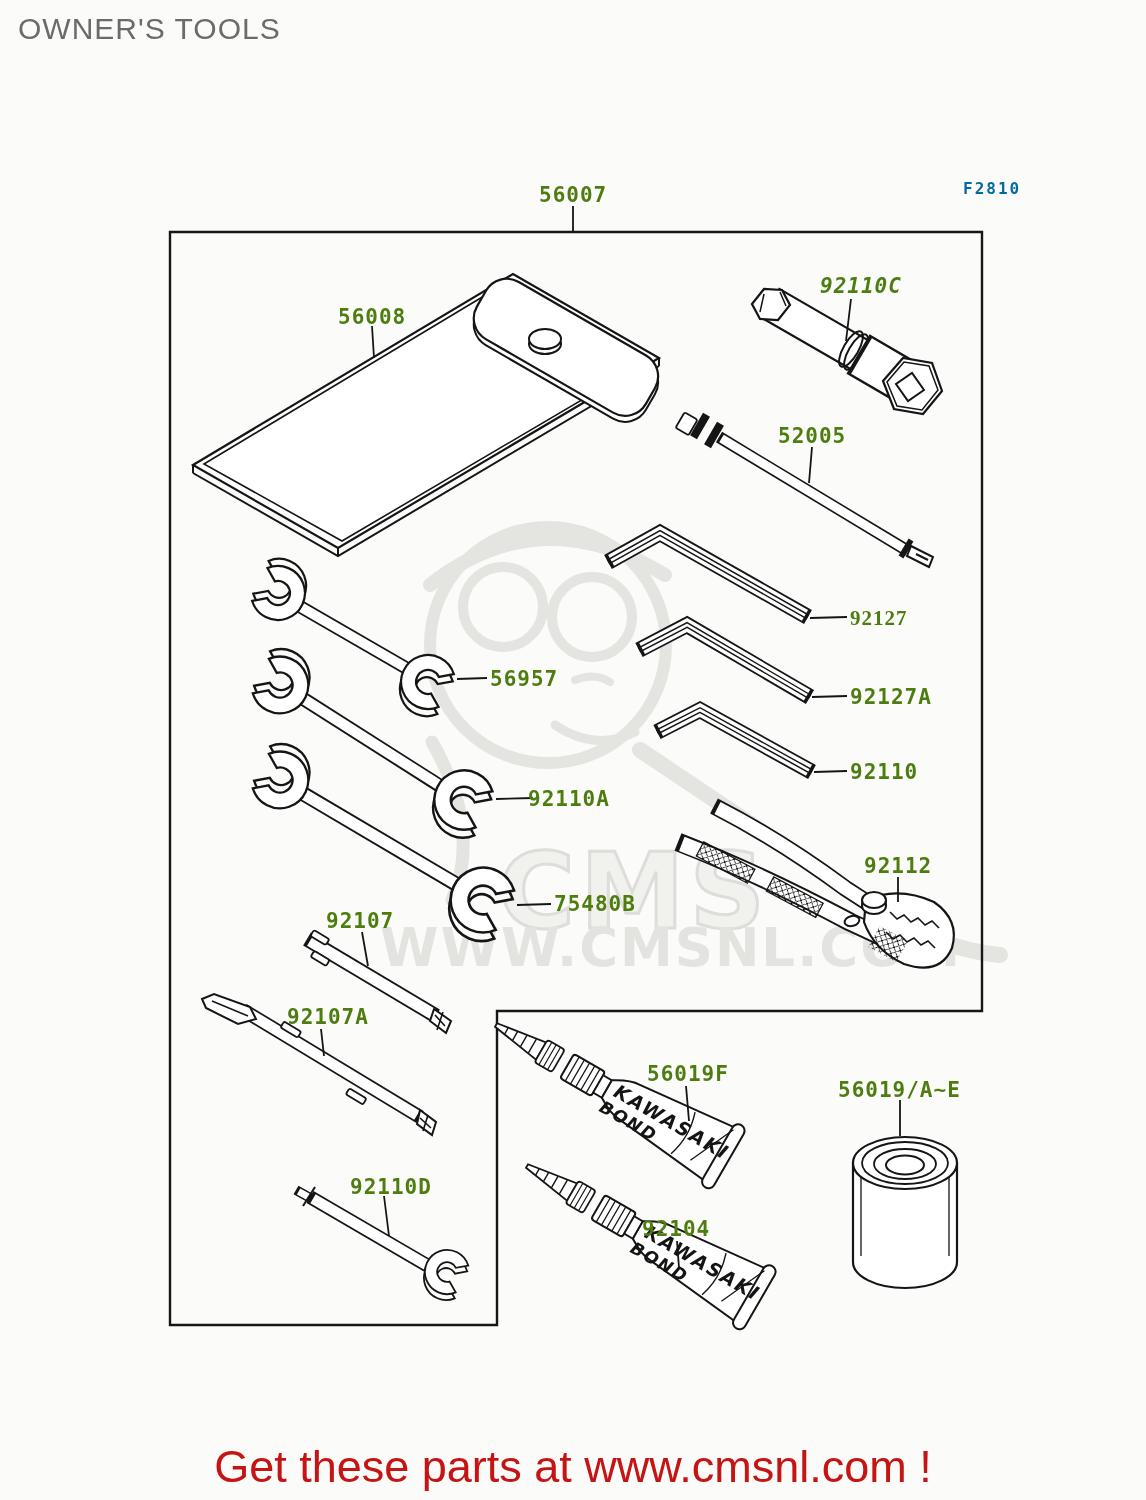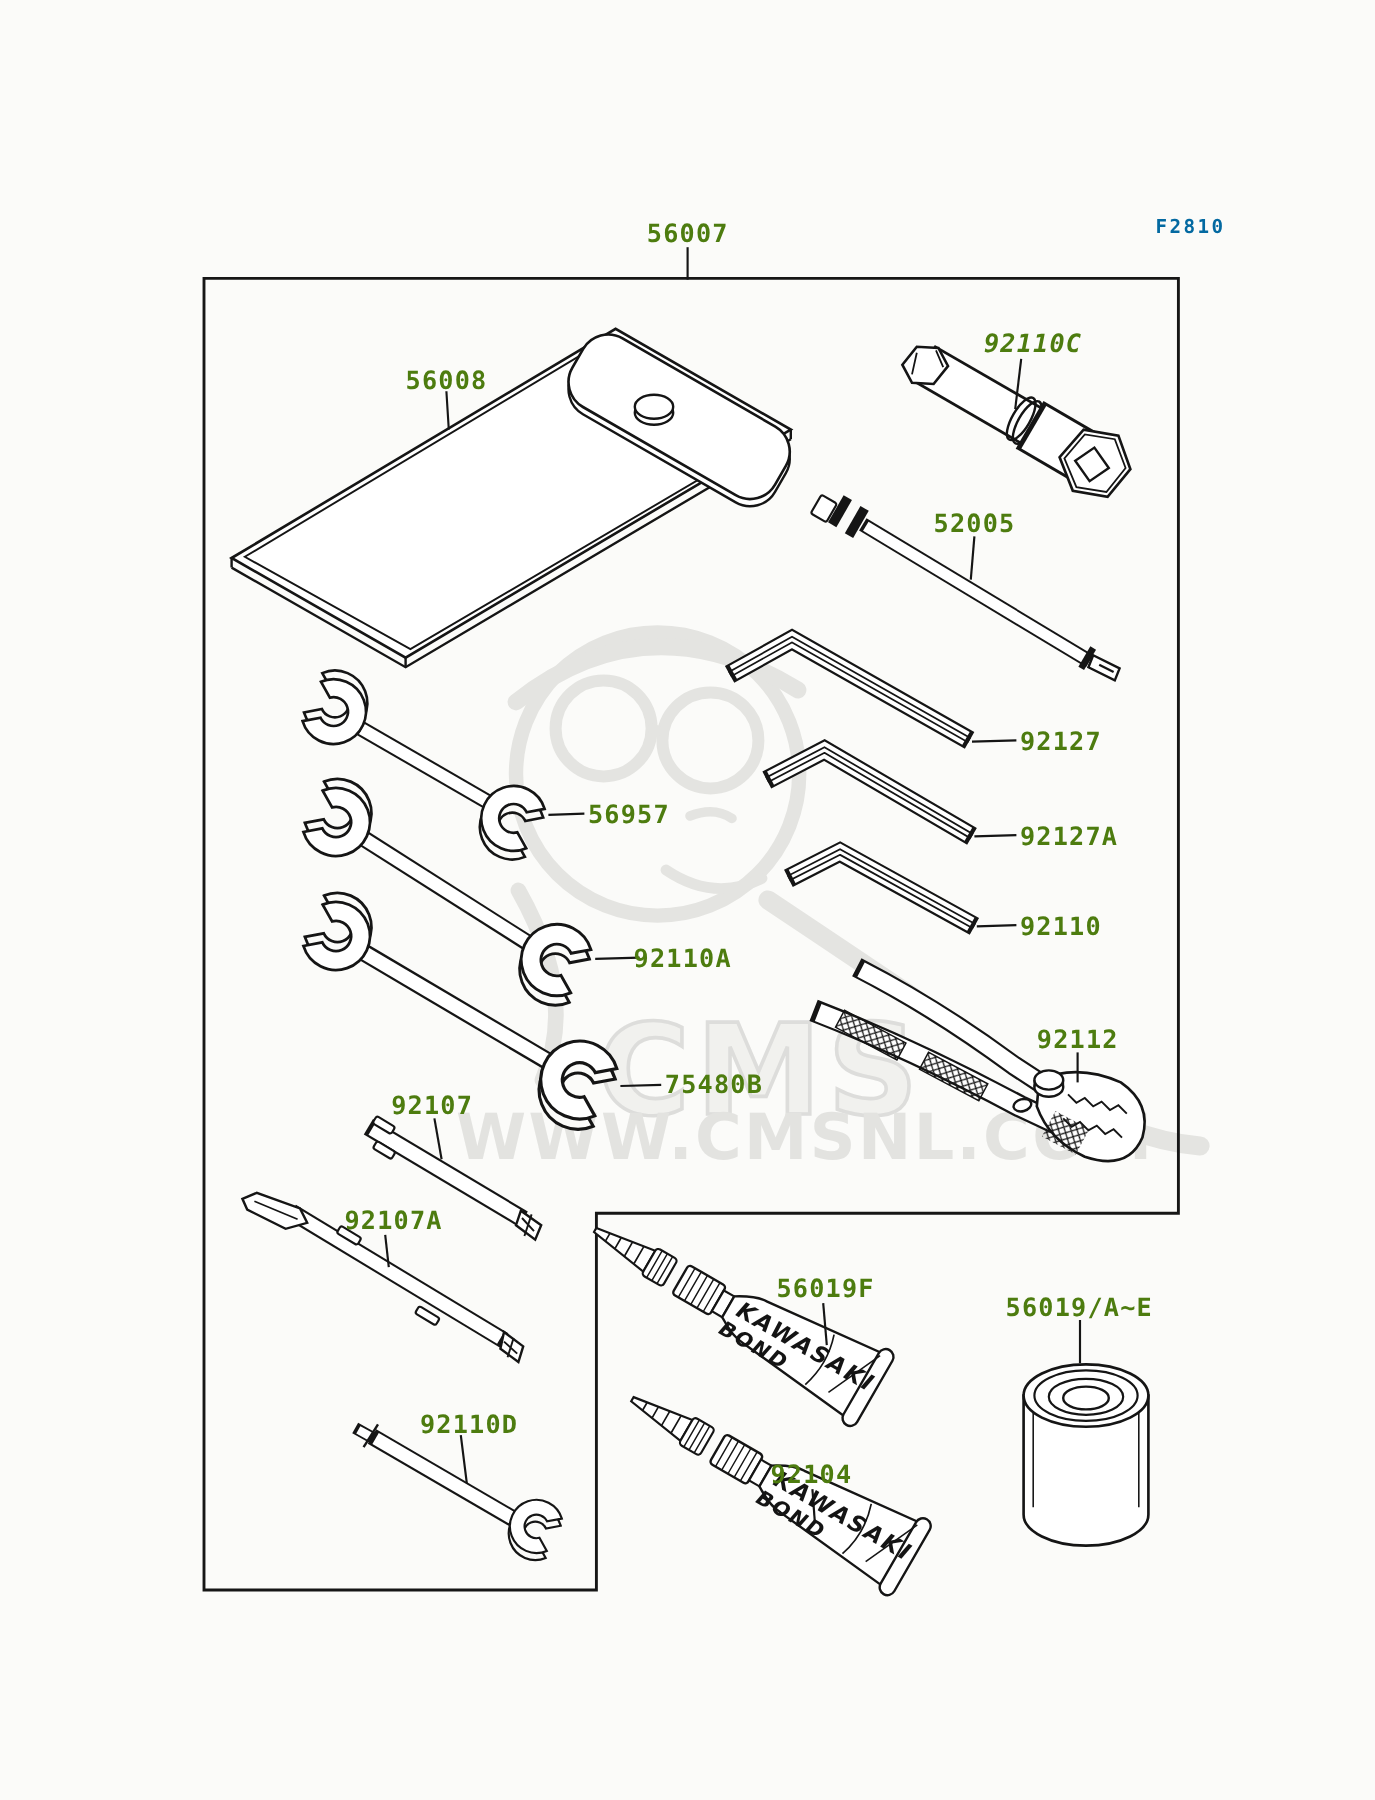--- a/index.html
+++ b/index.html
@@ -240,33 +240,35 @@
       <path d="M898,877 L898,902"></path>
       <path d="M362,932 L368,966"></path>
       <path d="M321,1029 L324,1056"></path>
       <path d="M384,1196 L389,1236"></path>
       <path d="M686,1086 L689,1121"></path>
       <path d="M677,1241 L679,1268"></path>
       <path d="M900,1100 L900,1136"></path>
     </g>
   </svg>
 
+  <div class="page-title">OWNER'S TOOLS</div>
   <div class="fig-code">F2810</div>
 
   <div class="plabel" style="left:539px; top:183px;">56007</div>
   <div class="plabel" style="left:338px; top:305px;">56008</div>
   <div class="plabel" style="left:820px; top:274px;font-style:italic;">92110C</div>
   <div class="plabel" style="left:778px; top:424px;">52005</div>
-  <div class="plabel" style="left:850px; top:606px;">92127</div>
+  <div class="plabel" style="left:850px; top:606px;font-family:Liberation Serif, serif;">92127</div>
   <div class="plabel" style="left:850px; top:685px;">92127A</div>
   <div class="plabel" style="left:850px; top:760px;">92110</div>
   <div class="plabel" style="left:490px; top:667px;">56957</div>
   <div class="plabel" style="left:528px; top:787px;text-align:right;">92110A</div>
   <div class="plabel" style="left:554px; top:892px;">75480B</div>
   <div class="plabel" style="left:864px; top:854px;">92112</div>
   <div class="plabel" style="left:326px; top:909px;">92107</div>
   <div class="plabel" style="left:287px; top:1005px;">92107A</div>
   <div class="plabel" style="left:350px; top:1175px;">92110D</div>
   <div class="plabel" style="left:647px; top:1062px;text-align:center;">56019F</div>
   <div class="plabel" style="left:642px; top:1217px;">92104</div>
   <div class="plabel" style="left:838px; top:1078px;">56019/A~E</div>
 
+  <div class="footer-text">Get these parts at www.cmsnl.com !</div>
 </div>
 
 </body></html>

